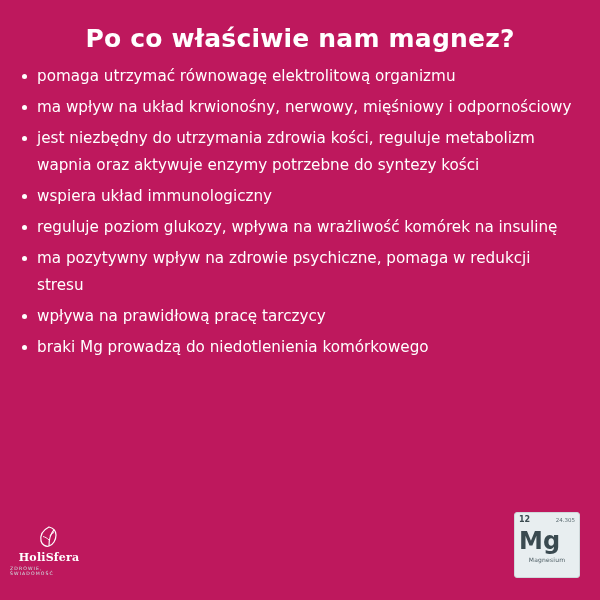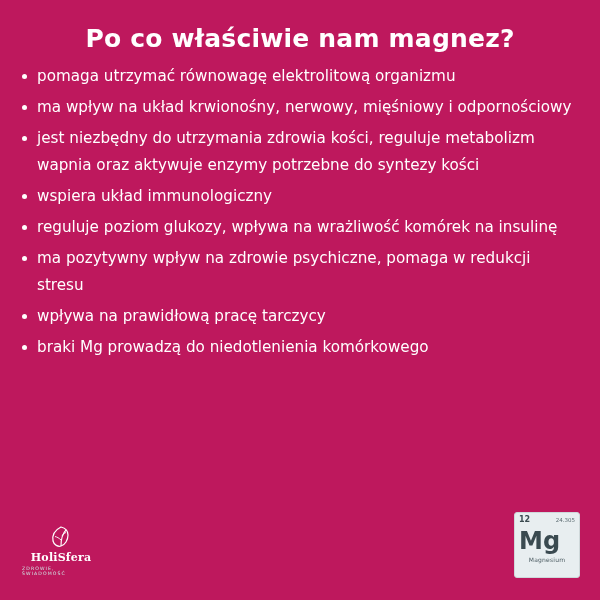--- a/index.html
+++ b/index.html
@@ -50,21 +50,21 @@
     left: 2px;
     top: 11px;
     width: 5px;
     height: 5px;
     border-radius: 50%;
     background: #ffffff;
   }
   
   .logo {
     position: absolute;
-    left: 22px;
+    left: 10px;
     bottom: 24px;
     width: 78px;
     height: 62px;
     display: flex;
     flex-direction: column;
     align-items: center;
     justify-content: flex-end;
   }
   .logo .leaf {
     width: 26px;

